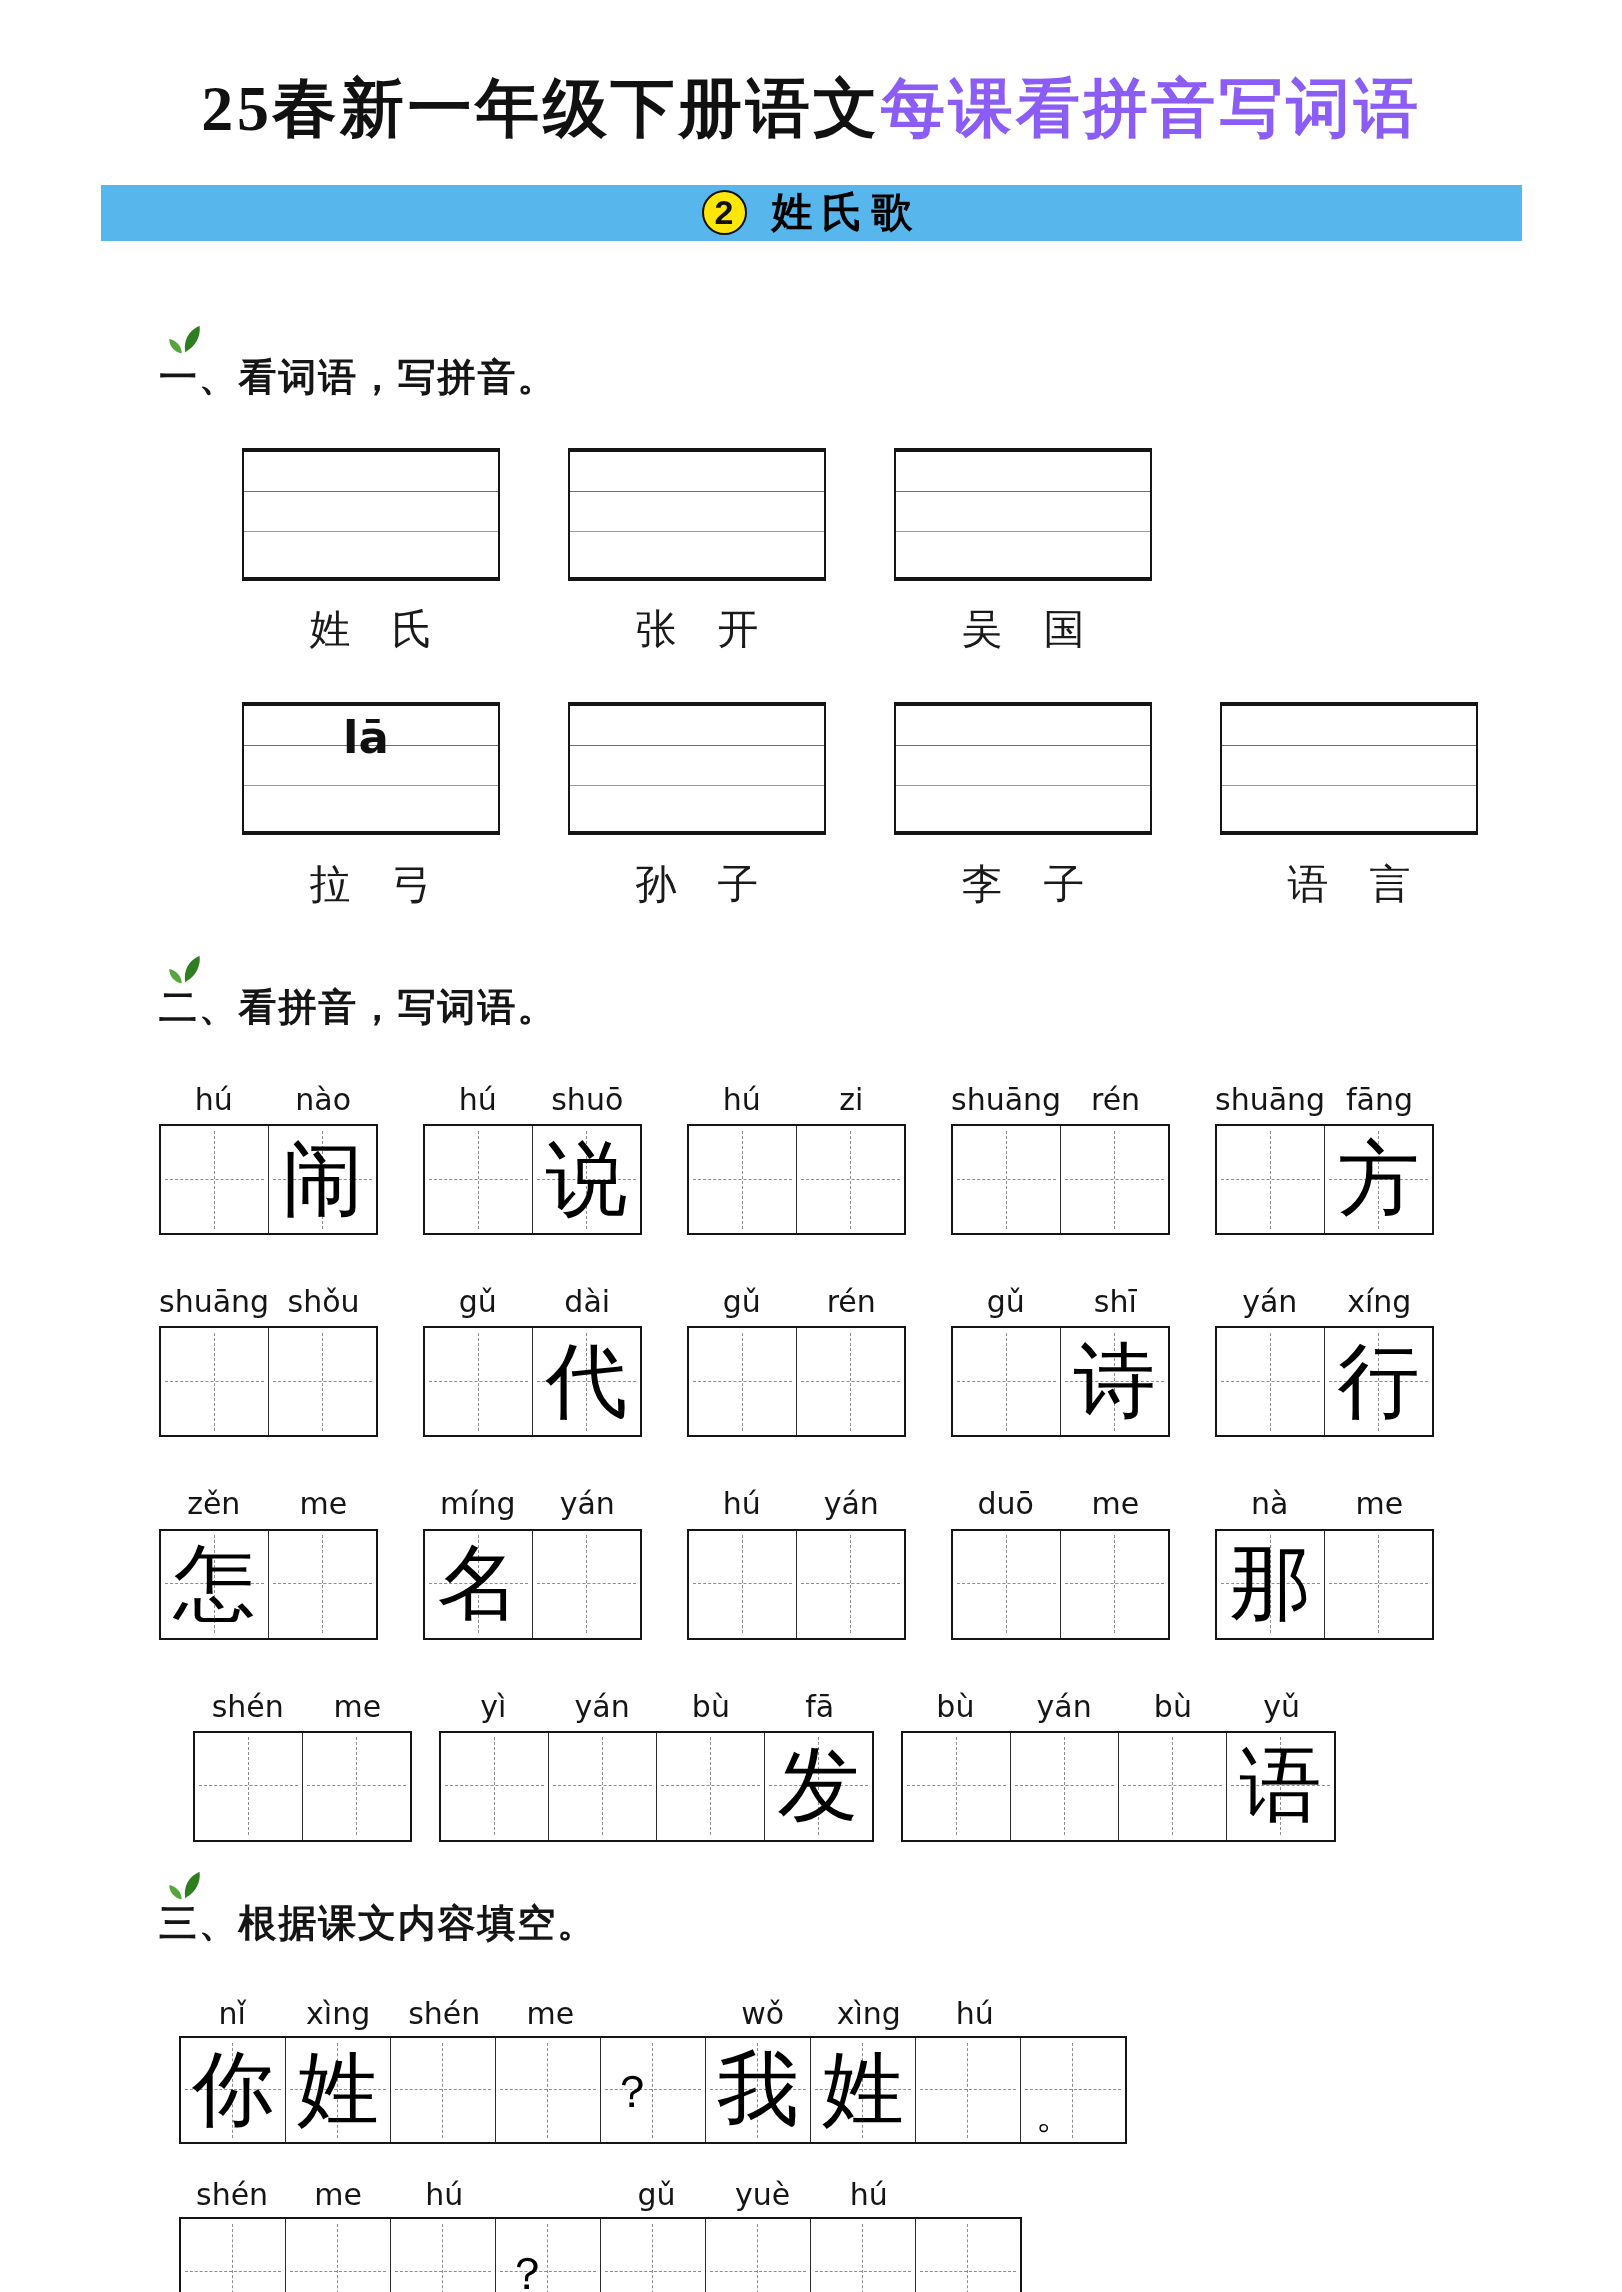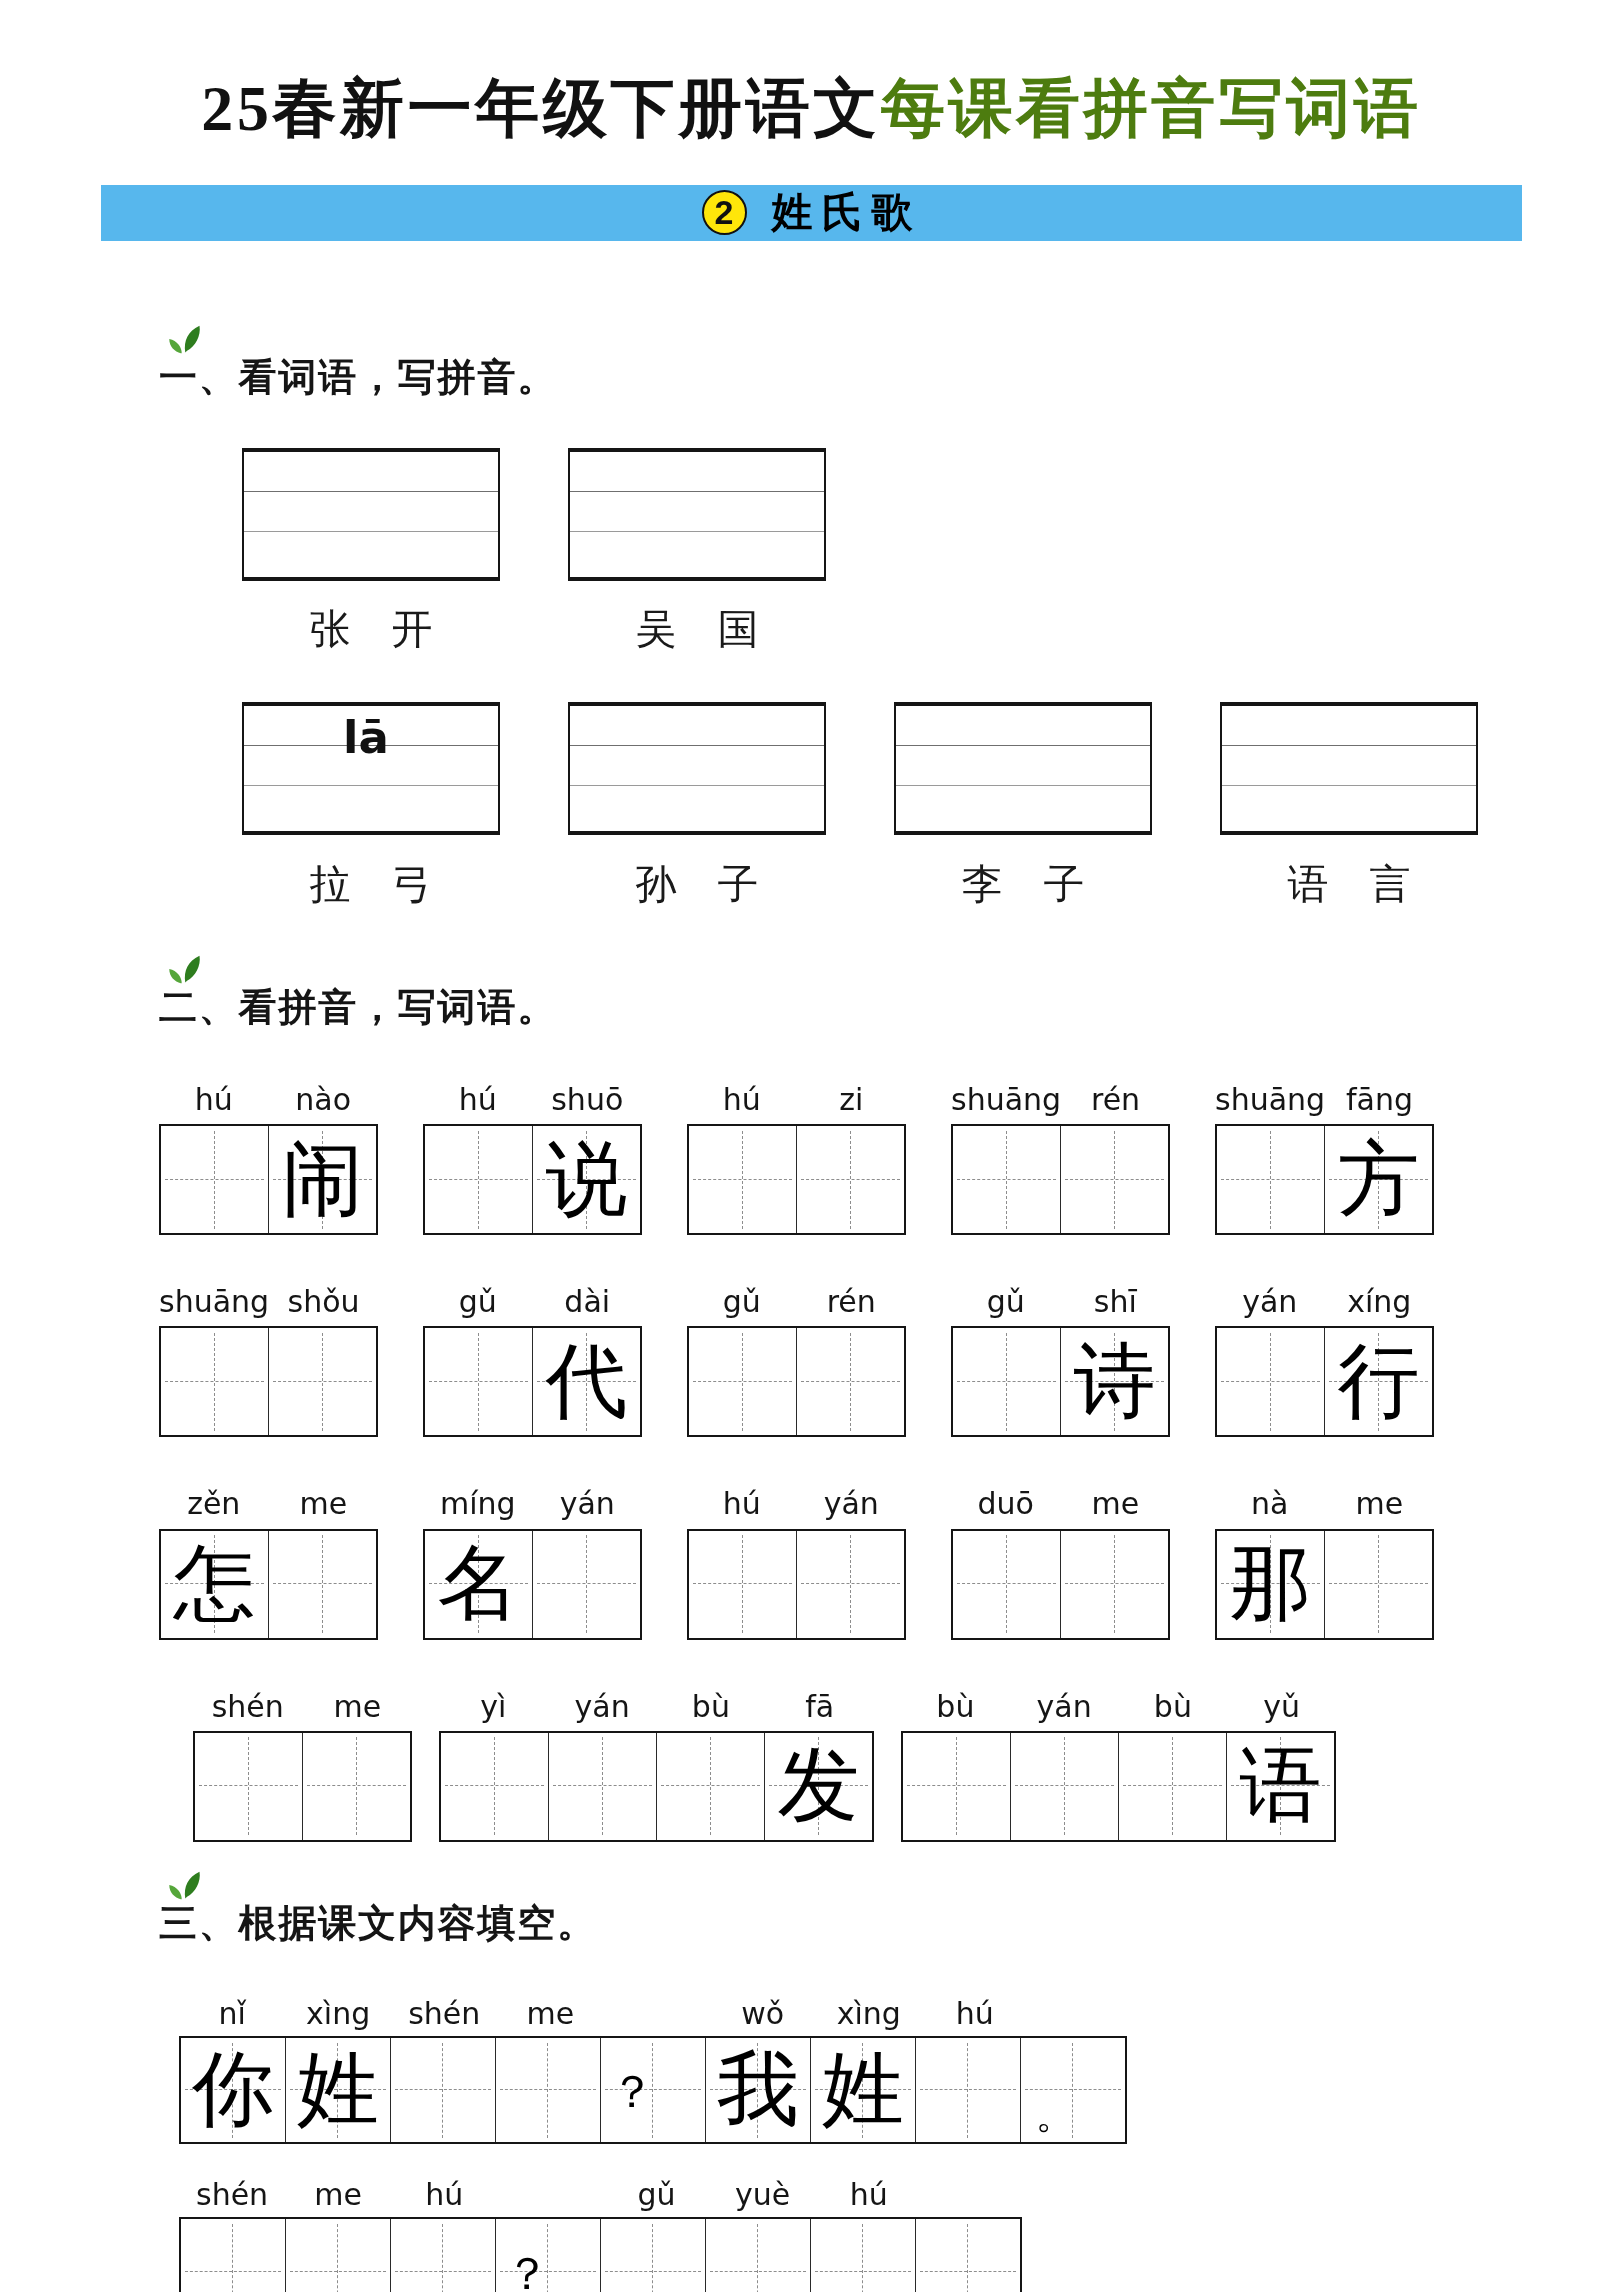--- a/index.html
+++ b/index.html
@@ -7,21 +7,21 @@
   body{
     width:1623px;height:2293px;background:#ffffff;position:relative;overflow:hidden;
     font-family:"Liberation Sans",sans-serif;color:#111;
   }
   
   .title{
     padding-top:32px;text-align:center;
     font-family:"Liberation Serif",serif;font-weight:900;
     font-size:64px;letter-spacing:3.6px;line-height:1.05;white-space:nowrap;
   }
-  .title .red{color:#4d7c0f;}
+  .title .red{color:#8b5cf6;}
   
   .banner{
     margin:18px 0 0 101px;width:1421px;height:56px;background:#57b7ed;
     display:flex;align-items:center;justify-content:center;gap:25px;
   }
   .badge{
     width:45px;height:45px;border-radius:50%;background:#ffe60a;border:2.7px solid #111;
     display:flex;align-items:center;justify-content:center;
     font-weight:bold;font-size:34px;color:#111;box-sizing:border-box;
   }
@@ -105,20 +105,27 @@
   <span class="leaf">
     <svg width="41" height="32" viewBox="0 0 46 36">
       <path d="M25 32 C23 19 28 8 41 2 C43 13 36 26 27 30 Z" fill="#2e7d1e"></path>
       <path d="M21 33 C21 26 16 19 7 17 C7 26 13 31 20 33 Z" fill="#55a63a"></path>
     </svg>
   </span>
   <span>一、看词语，写拼音。</span>
 </div>
 <div id="s1rows">
     <div class="s1row">
+      <div class="s1item">
+        <div class="pbox">
+          <div class="ln a"></div>
+          <div class="ln b"></div>
+        </div>
+        <div class="s1word">姓　氏</div>
+      </div>
       <div class="s1item">
         <div class="pbox">
           <div class="ln a"></div>
           <div class="ln b"></div>
         </div>
         <div class="s1word">张　开</div>
       </div>
       <div class="s1item">
         <div class="pbox">
           <div class="ln a"></div>

